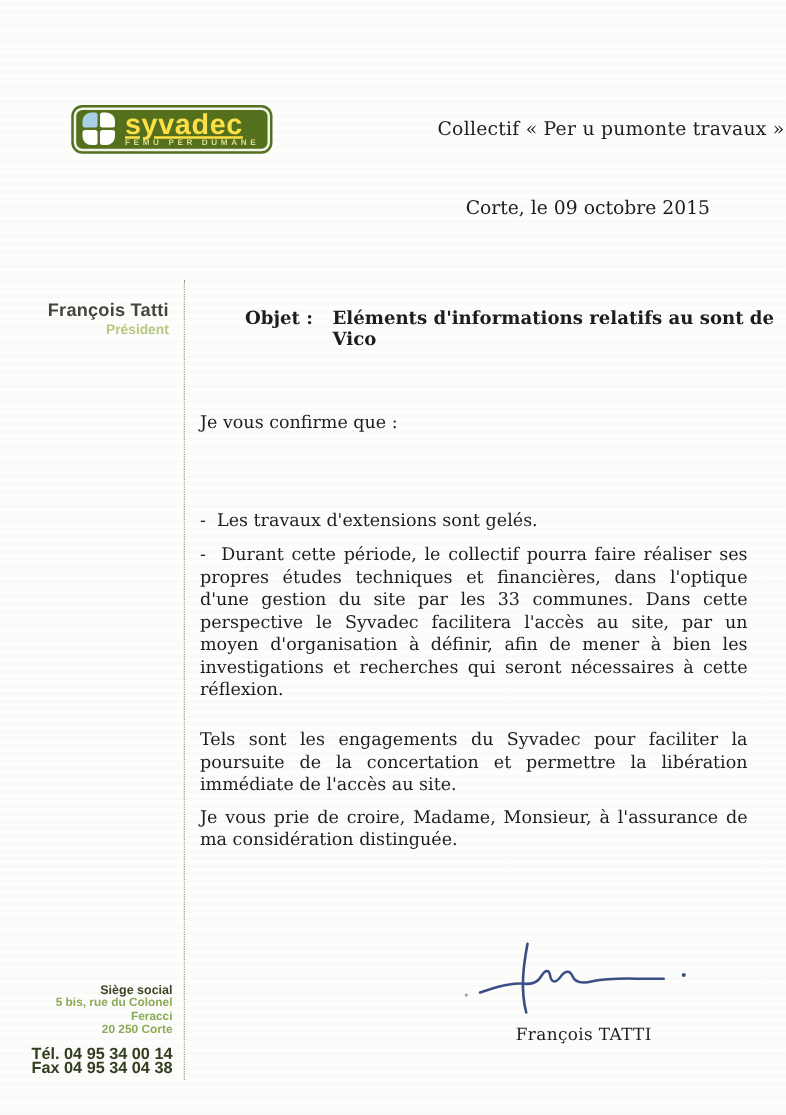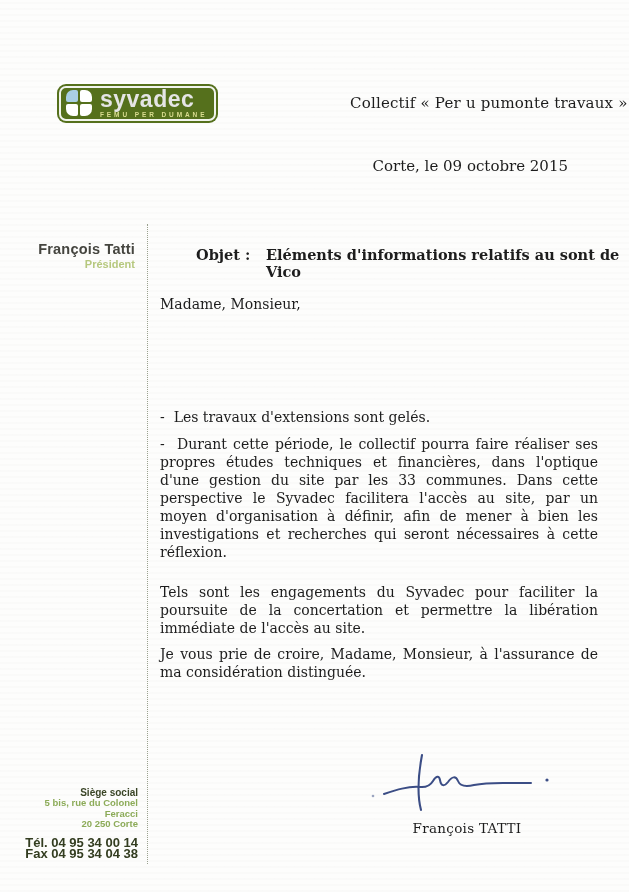--- a/index.html
+++ b/index.html
@@ -21,22 +21,22 @@
   }
   .logo-border { position:absolute; inset:2px; border:2px solid rgba(255,255,255,.92); border-radius:7px; pointer-events:none; }
   .logo-squares { position:relative; z-index:1; width:27px; height:27px; display:grid; grid-template-columns:12px 12px; grid-template-rows:12px 12px; gap:2px; margin:0 7px 0 2px; flex:none; }
   .sq { background:#ffffff; }
   .sq.q1 { background:var(--icon-blue,#a9cfe4); border-radius:7px 2px 2px 2px; }
   .sq.q2 { border-radius:2px 7px 2px 2px; }
   .sq.q3 { border-radius:2px 2px 2px 7px; }
   .sq.q4 { border-radius:2px 2px 7px 2px; }
   .brand-wrap { position:relative; z-index:1; display:flex; flex-direction:column; }
   .brand {
-    font-family:"Liberation Sans", sans-serif; font-weight:bold; color:#e5e5e5;
-    font-size:23px; line-height:19px; letter-spacing:.5px;
+    font-family:"Liberation Sans", sans-serif; font-weight:bold; color:#fde047;
+    font-size:23px; line-height:19px; letter-spacing:.5px;text-decoration:underline;
   }
   .tagline {
     font-family:"Liberation Sans", sans-serif; font-weight:bold;
     font-size:6.5px; letter-spacing:2.9px; color:var(--logo-tagline,#d9dc90); margin-top:2px; white-space:nowrap;
   }
 
   
   .collective { position:absolute; left:350px; top:94px; font-size:15px; letter-spacing:.2px; }
   .dateline   { position:absolute; left:327px; top:157px; width:241px; text-align:right; font-size:15px; }
 
@@ -97,21 +97,21 @@
     <div class="sender-name">François Tatti</div>
     <div class="sender-title">Président</div>
   </div>
   <div class="vdivider"></div>
 
   <div class="subject">
     <span class="subject-label">Objet :</span>
     <span class="subject-text">Eléments d'informations relatifs au sont de Vico</span>
   </div>
 
-  <p class="bp salutation">Madame, Monsieur,</p>
+  <p class="bp intro">Je vous confirme que :</p>
   <p class="bp p1">-&nbsp; Les travaux d'extensions sont gelés.</p>
   <p class="bp p2">-&nbsp; Durant cette période, le collectif pourra faire réaliser ses propres études techniques et financières, dans l'optique d'une gestion du site par les 33 communes. Dans cette perspective le Syvadec facilitera l'accès au site, par un moyen d'organisation à définir, afin de mener à bien les investigations et recherches qui seront nécessaires à cette réflexion.</p>
   <p class="bp p5">Je vous prie de croire, Madame, Monsieur, à l'assurance de ma considération distinguée.</p>
   <p class="bp p4">Tels sont les engagements du Syvadec pour faciliter la poursuite de la concertation et permettre la libération immédiate de l'accès au site.</p>
 
 
   <svg class="signature" width="186" height="62" viewBox="0 0 186 62" xmlns="http://www.w3.org/2000/svg">
     <circle cx="7" cy="44" r="1.3" fill="#3b4d85" opacity="0.5"></circle>
     <path d="M56,3 C53,19 50,39 55,58" fill="none" stroke="#3b4d85" stroke-width="2.1" stroke-linecap="round"></path>
     <path d="M18,42 C30,38 42,34 54,35 C59,35.5 64,34 67,29

